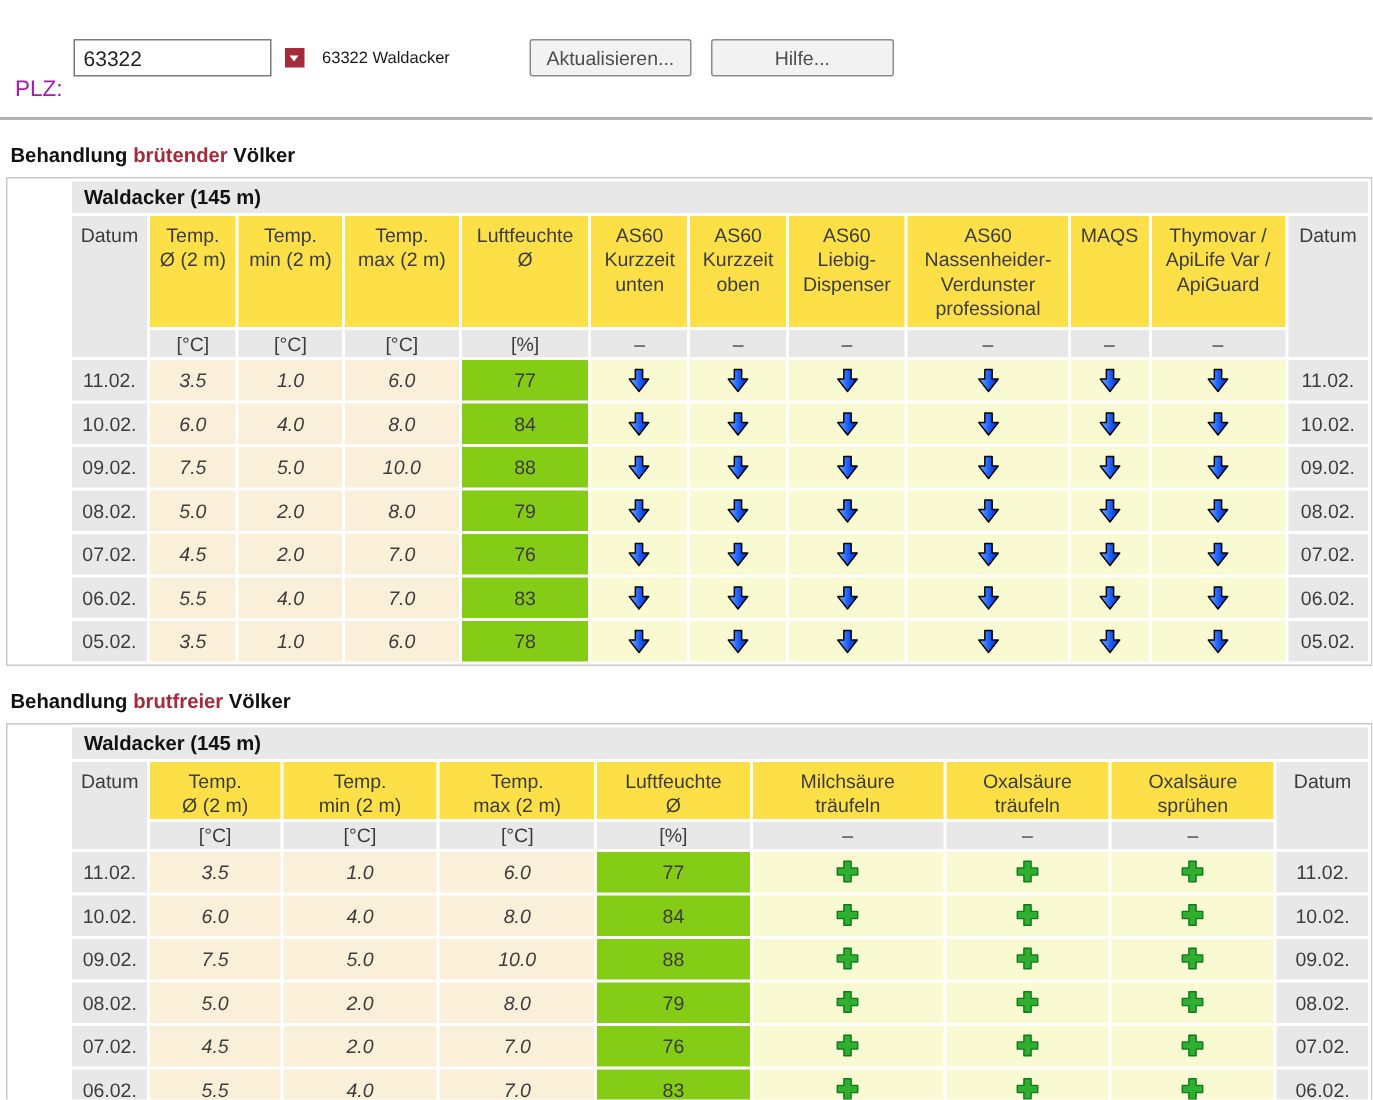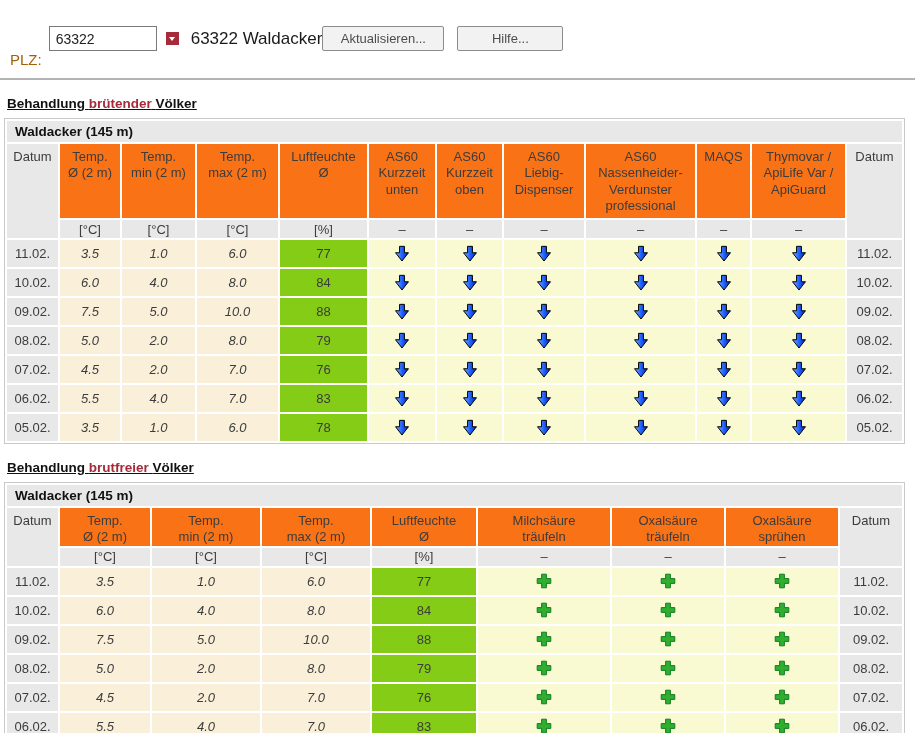--- a/index.html
+++ b/index.html
@@ -4,57 +4,57 @@
 <style>
   * { box-sizing: border-box; }
   html,body { margin:0; padding:0; }
   body {
     width:915px; height:733px; overflow:hidden;
     background:#ffffff; color:#333;
     font-family:"Liberation Sans", sans-serif; font-size:13px;
   }
   
   .toolbar { display:flex; align-items:center; padding:9px 10px 7px 10px; }
-  .plz-label { font-size:15px; color:#a16207; margin-right:7px;margin-top:42px; }
+  .plz-label { font-size:15px; color:#a21caf; margin-right:7px;margin-top:42px; }
   .plz-input {
-    width:108px; height:25px; border:1px solid #7a7a7a; border-radius:0;
+    width:132px; height:25px; border:1px solid #7a7a7a; border-radius:0;
     font-family:"Liberation Sans", sans-serif; font-size:14px; color:#222; padding:2px 6px;
     background:#fff;
   }
   .dd-icon {
     width:13px; height:13px; background:#a52a3a; margin-left:9px;
     display:inline-flex; align-items:center; justify-content:center; cursor:pointer;
   }
   .dd-icon::after { content:""; width:0; height:0; border:3px solid transparent; border-top:4px solid #fff; margin-top:3px; }
-  .location { font-size:17px; color:#1a1a1a; margin-left:12px; }
+  .location { font-size:11px; color:#1a1a1a; margin-left:12px; }
   .btn {
     height:25px; background:#f2f2f2; border:1px solid #8c8c8c; border-radius:2px;
     font-family:"Liberation Sans", sans-serif; font-size:13px; color:#4d4d4d;
     padding:2px 10px; cursor:pointer;
   }
-  .btn-refresh { width:122px;text-align:center; }
-  .btn-help { margin-left:13px; width:106px; }
+  .btn-refresh { margin-left:53px; width:108px;text-align:center; }
+  .btn-help { margin-left:13px; width:122px; }
   .divider { border:none; border-top:2px solid #b3b3b3; margin:3px 0 0 0; }
 
   
-  .section-title { font-weight:bold; font-size:13.5px; color:#111; margin:16px 0 7px 7px;text-decoration:underline; }
+  .section-title { font-weight:bold; font-size:13.5px; color:#111; margin:16px 0 7px 7px; }
   .section-title .hl { color:#a52a3a; }
 
   table.data {
     border-collapse:separate; border-spacing:2px; table-layout:fixed;
     background:#fff; border:1px solid #c9c9c9; margin-left:4px;
-    font-size:13px; color:#3c3c3c;
+    font-size:13px; color:#3c3c3c;padding-left:41px;
   }
   table.data td { text-align:center; overflow:hidden; padding:0 2px; }
   .station-cell {
     background:#e8e8e8; font-weight:bold; font-size:13.5px; color:#111;
     text-align:left !important; padding:3px 8px !important; height:20px;
   }
   .head-cell {
-    background:#f97316; white-space:pre-line; vertical-align:top;
+    background:#fde047; white-space:pre-line; vertical-align:top;
     padding-top:5px !important; line-height:1.25;
   }
   #table1 .head-row td { height:74px; }
   #table2 .head-row td { height:34px; }
   .unit-row td { height:18px; background:#e8e8e8; padding:1px !important; }
   tbody td { height:27px; }
   .date-cell { background:#e8e8e8;margin-top:21px; }
   .temp-cell { background:#faf0da;font-style:italic; }
   .hum-cell  { background:#84cc16; }
   .treat-cell{ background:#fafad2; }

